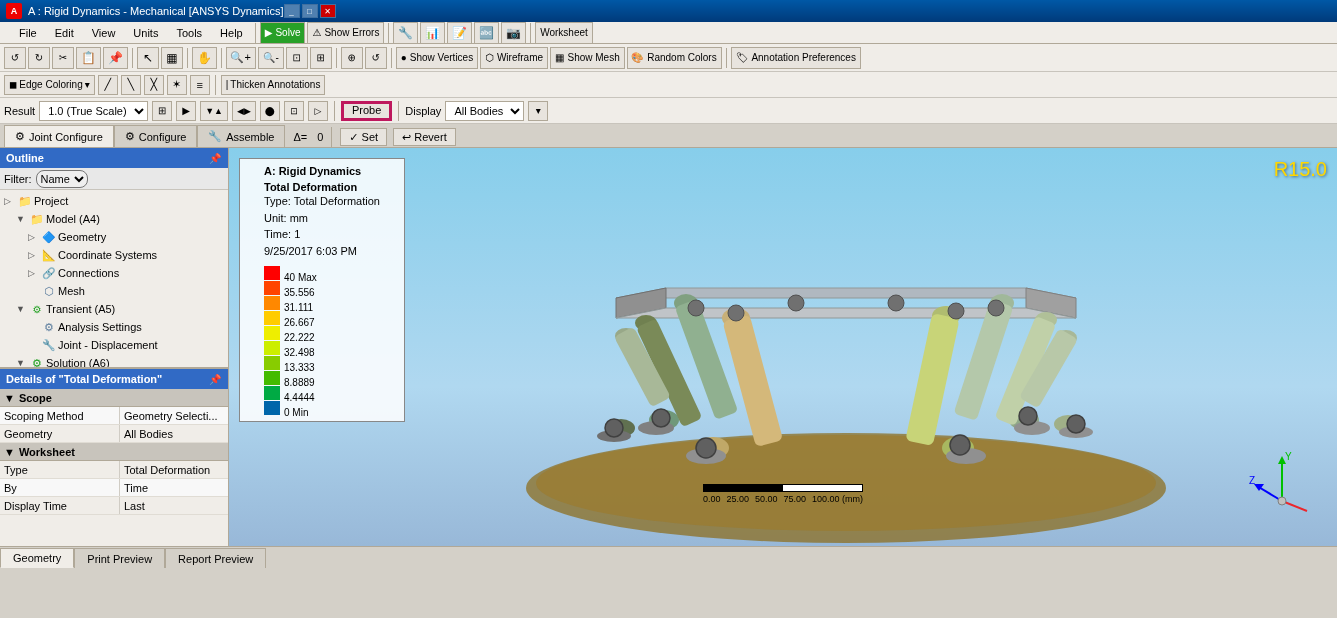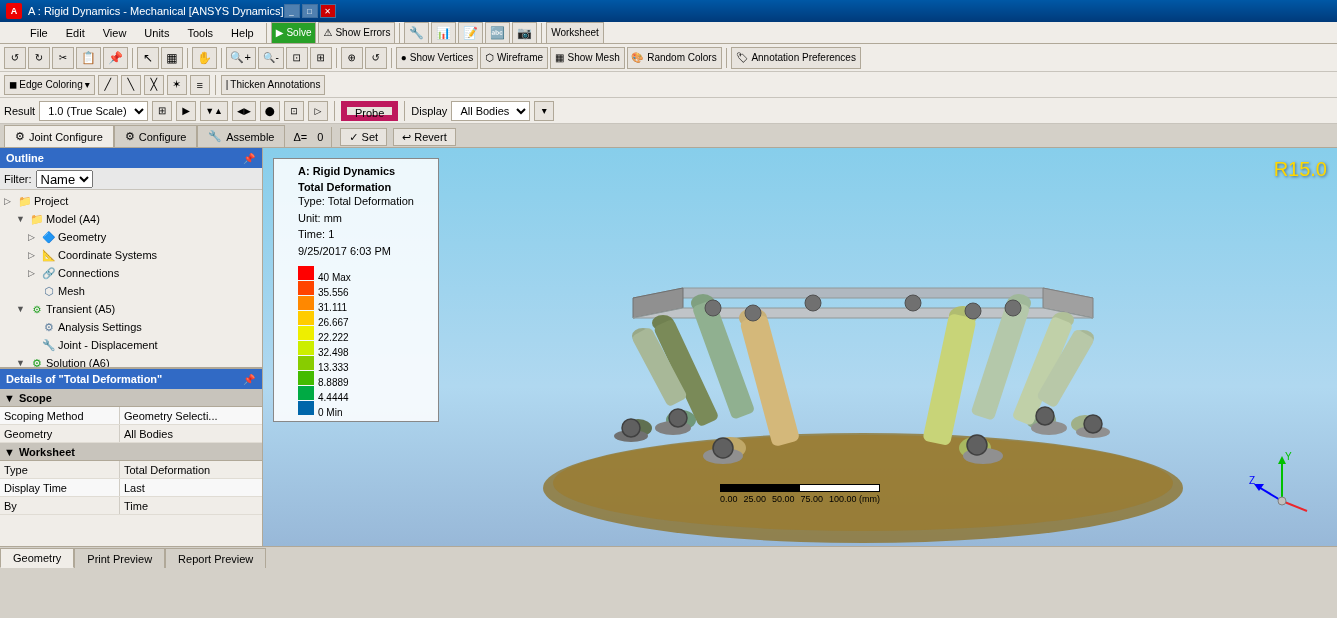--- a/index.html
+++ b/index.html
@@ -18,21 +18,21 @@
     #titlebar-icon { width: 16px; height: 16px; background: #e00; border-radius: 2px; margin-right: 6px; font-size: 9px; color: white; display: flex; align-items: center; justify-content: center; font-weight: bold; flex-shrink: 0; }
     #titlebar-controls { display: flex; gap: 2px; }
     .titlebar-btn { width: 16px; height: 14px; background: #5080b0; border: 1px solid #4070a0; display: flex; align-items: center; justify-content: center; font-size: 8px; color: white; cursor: pointer; }
 
     
     #menubar {
       height: 22px;
       background: #f0ede8;
       display: flex;
       align-items: center;
-      padding: 0 22px;
+      padding: 0 11px;
       border-bottom: 1px solid #b0a898;
       gap: 2px;
     }
     .menu-item { padding: 2px 8px; font-size: 11px; color: #000; cursor: pointer; }
 
     
     .toolbar-row {
       height: 28px;
       background: #f0ede8;
       display: flex;
@@ -96,21 +96,21 @@
       height: 20px;
       padding: 0 4px;
       font-size: 11px;
       border: 1px solid #b0a898;
       background: white;
     }
     .probe-btn {
       height: 20px;
       padding: 0 8px;
       background: #e8e4de;
-      border: 6px solid #be185d;
+      border: 3px solid #be185d;
       font-size: 11px;
       cursor: pointer;
     }
 
     
     #tab-bar {
       height: 24px;
       background: #d4d0c8;
       display: flex;
       align-items: flex-end;
@@ -132,21 +132,21 @@
     .tab.active { background: #f0ede8; }
 
     
     #main-layout {
       display: flex;
       height: calc(618px - 22px - 22px - 28px - 26px - 26px - 24px - 22px);
     }
 
     
     #sidebar {
-      width: 263px;
+      width: 229px;
       display: flex;
       flex-direction: column;
       background: #f0ede8;
       border-right: 1px solid #b0a898;
       flex-shrink: 0;
     }
 
     
     #outline-panel {
       flex: 1;
@@ -502,21 +502,21 @@
 
   <div id="sidebar">
 
     <div id="outline-panel" style="flex:1; overflow:hidden; display:flex; flex-direction:column; min-height:220px;">
       <div id="outline-header">
         <span>Outline</span>
         <span style="cursor:pointer; font-size:10px;">📌</span>
       </div>
       <div id="outline-filter">
         <span>Filter:</span>
-        <select style="font-size:13px; height:18px;">
+        <select style="font-size:11px; height:18px;border-radius:8px;">
           <option>Name</option>
         </select>
       </div>
       <div id="outline-tree" style="flex:1; overflow-y:auto;">
 
         <div class="tree-item" style="padding-left:4px;">
           <span class="tree-arrow">▷</span>
           <span class="tree-icon icon-folder">📁</span>
           <span>Project</span>
         </div>
@@ -600,26 +600,26 @@
 
         <div class="details-section-header">
           <span>▼</span>
           <span>Worksheet</span>
         </div>
         <div class="details-row">
           <div class="details-key">Type</div>
           <div class="details-val">Total Deformation</div>
         </div>
         <div class="details-row">
+          <div class="details-key">By</div>
+          <div class="details-val">Time</div>
+        </div>
+        <div class="details-row">
           <div class="details-key">Display Time</div>
           <div class="details-val">Last</div>
-        </div>
-        <div class="details-row">
-          <div class="details-key">By</div>
-          <div class="details-val">Time</div>
         </div>
       </div>
     </div>
 
   </div>
 
   <div id="viewport">
 
     <div id="legend">
       <div id="legend-title">A: Rigid Dynamics</div>

